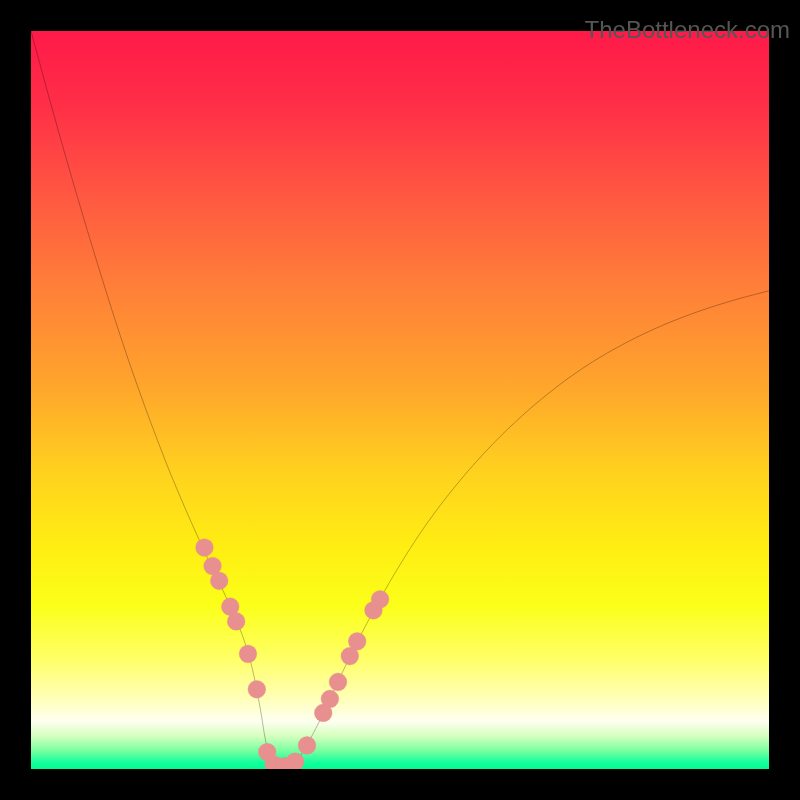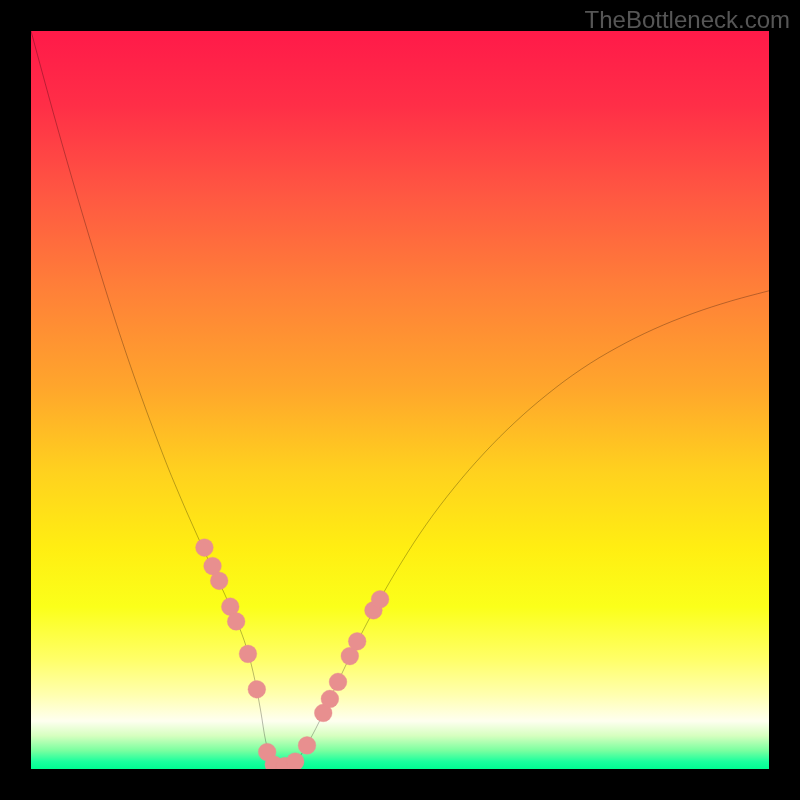--- a/index.html
+++ b/index.html
@@ -33,21 +33,21 @@
   }
   .curve {
     position: absolute;
     left: 0;
     top: 0;
     width: 100%;
     height: 100%;
   }
   .watermark {
     position: absolute;
-    top: 6px;
+    top: 16px;
     right: 10px;
     font-family: Arial, Helvetica, sans-serif;
     font-size: 24px;
     font-weight: 500;
     color: #565656;
     letter-spacing: 0px;
   }
 </style>
 </head>
 <body>

